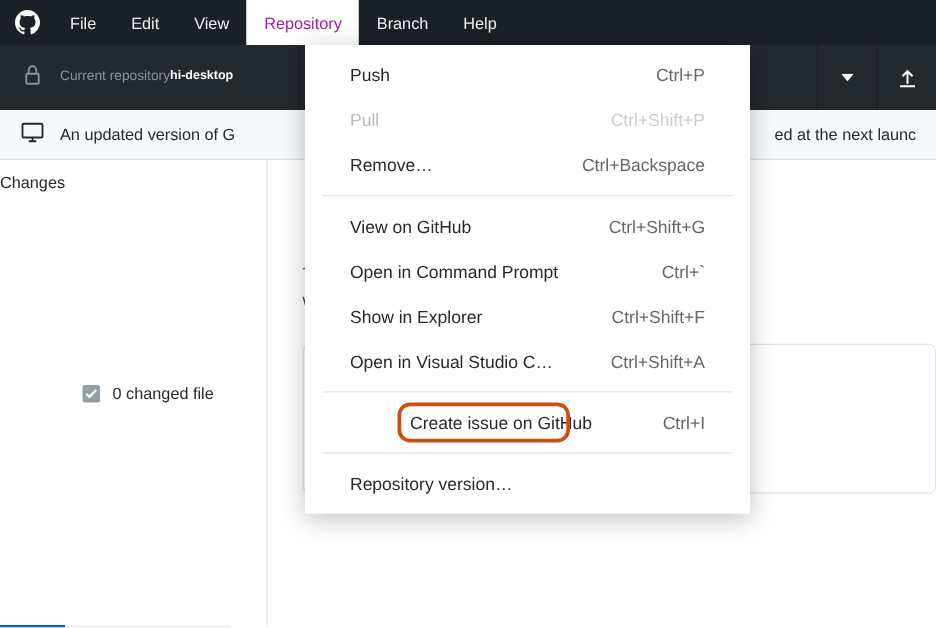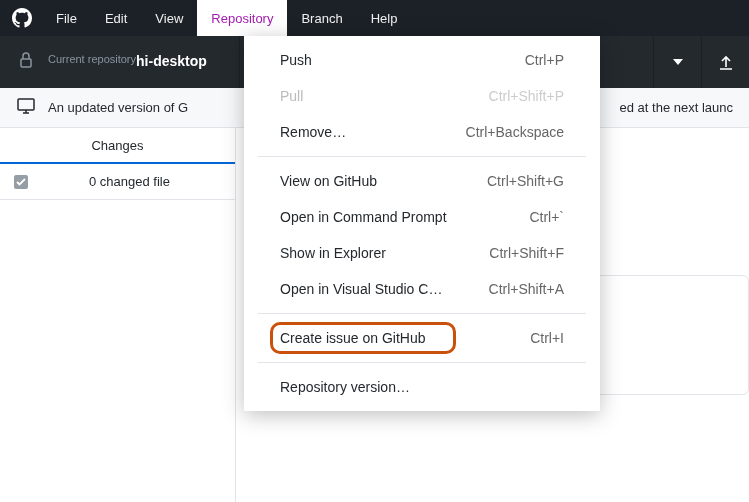--- a/index.html
+++ b/index.html
@@ -7,50 +7,50 @@
     
     .menubar { background: #1c2127; height: 36px; display: flex; align-items: center; padding: 0 8px; color: #fff; }
     .menubar-logo { margin: 0 10px 0 4px; display: flex; align-items: center; }
     .menubar-item { padding: 0 14px; height: 36px; display: flex; align-items: center; font-size: 13px; cursor: default; color: #f0f0f0; }
     .menubar-item.active { background: #fff; color: #a21caf; }
     
     .toolbar { background: #24292e; height: 52px; display: flex; align-items: stretch; color: #fff; }
     .repo-selector { display: flex; align-items: center; padding: 0 18px; gap: 14px; min-width: 240px; border-right: 1px solid #1c2127; flex: 0 0 240px; }
     .repo-text { display: flex; flex-direction: row; line-height: 1.25; }
     .repo-label { font-size: 11px; color: #8b949e; }
-    .repo-name { font-size: 14px; font-weight: 600; color: #fff; }
+    .repo-name { font-size: 10px; font-weight: 600; color: #fff; }
     .toolbar-spacer { flex: 1; }
     .toolbar-caret { width: 48px; display: flex; align-items: center; justify-content: center; border-left: 1px solid #1c2127; }
     .toolbar-push { width: 48px; display: flex; align-items: center; justify-content: center; border-left: 1px solid #1c2127; }
     
     .notice-bar { background: #f6f8fa; height: 40px; display: flex; align-items: center; padding: 0 16px; gap: 12px; border-bottom: 1px solid #e1e4e8; font-size: 13px; color: #24292e; }
     
     .main { display: flex; height: calc(502px - 36px - 52px - 40px); }
-    .sidebar { width: 236px; border-right: 1px solid #e1e4e8; display: flex; flex-direction: column; }
+    .sidebar { width: 214px; border-right: 1px solid #e1e4e8; display: flex; flex-direction: row; }
     .tabs { display: flex; border-bottom: 1px solid #e1e4e8; }
     .tab { flex: 1; text-align: center; padding: 10px 0; font-size: 13px; color: #24292e; position: relative; }
     .tab.active::after { content: ""; position: absolute; left: 0; right: 0; bottom: -1px; height: 2px; background: #0366d6; }
     .changes-row { display: flex; align-items: center; padding: 10px 14px; gap: 10px; font-size: 13px; border-bottom: 1px solid #e1e4e8; }
     .checkbox { width: 14px; height: 14px; border-radius: 2px; background: #959da5; display: flex; align-items: center; justify-content: center; }
     .changed-text { flex: 1; text-align: center; color: #24292e; }
     
     .content { flex: 1; padding: 30px 0 0 28px; color: #24292e; }
     .content h1 { font-size: 32px; font-weight: 400; margin-bottom: 14px; white-space: nowrap; }
     .content p { font-size: 14px; color: #444; line-height: 1.5; margin-bottom: 24px; }
     .publish-card { border: 1px solid #e1e4e8; border-radius: 6px; padding: 18px 20px; }
     .publish-card h3 { font-size: 15px; font-weight: 600; margin-bottom: 6px; }
     .publish-card p { font-size: 13px; color: #586069; margin: 0; }
     
     .dropdown { position: absolute; top: 36px; left: 244px; width: 356px; background: #fff; box-shadow: 0 4px 20px rgba(0,0,0,0.25); z-index: 100; padding: 6px 14px; }
     .dropdown-item { display: flex; justify-content: space-between; align-items: center; padding: 10px 22px; font-size: 14px; color: #24292e; cursor: default; }
     .dropdown-item.disabled { color: #bbb; }
     .dropdown-item .shortcut { color: #666; font-size: 14px; }
     .dropdown-item.disabled .shortcut { color: #ccc; }
     .dropdown-sep { height: 1px; background: #e1e4e8; margin: 6px 0; }
-    .highlighted { position: relative; }
+    .highlighted { position: relative; margin-left: 48px; }
     .highlighted::before { content: ""; position: absolute; left: 12px; right: 130px; top: 2px; bottom: 2px; border: 3px solid #c9510c; border-radius: 10px; pointer-events: none; }
   </style>
 </head>
 <body>
 
 <div class="menubar">
   <span class="menubar-logo">
     <svg width="20" height="20" viewBox="0 0 16 16" fill="#fff">
         <path d="M8 0C3.58 0 0 3.58 0 8c0 3.54 2.29 6.53 5.47 7.59.4.07.55-.17.55-.38 0-.19-.01-.82-.01-1.49-2.01.37-2.53-.49-2.69-.94-.09-.23-.48-.94-.82-1.13-.28-.15-.68-.52-.01-.53.63-.01 1.08.58 1.23.82.72 1.21 1.87.87 2.33.66.07-.52.28-.87.51-1.07-1.78-.2-3.64-.89-3.64-3.95 0-.87.31-1.59.82-2.15-.08-.2-.36-1.02.08-2.12 0 0 .67-.21 2.2.82.64-.18 1.32-.27 2-.27.68 0 1.36.09 2 .27 1.53-1.04 2.2-.82 2.2-.82.44 1.1.16 1.92.08 2.12.51.56.82 1.27.82 2.15 0 3.07-1.87 3.75-3.65 3.95.29.25.54.73.54 1.48 0 1.07-.01 1.93-.01 2.2 0 .21.15.46.55.38A8.013 8.013 0 0016 8c0-4.42-3.58-8-8-8z"></path>
       </svg>

